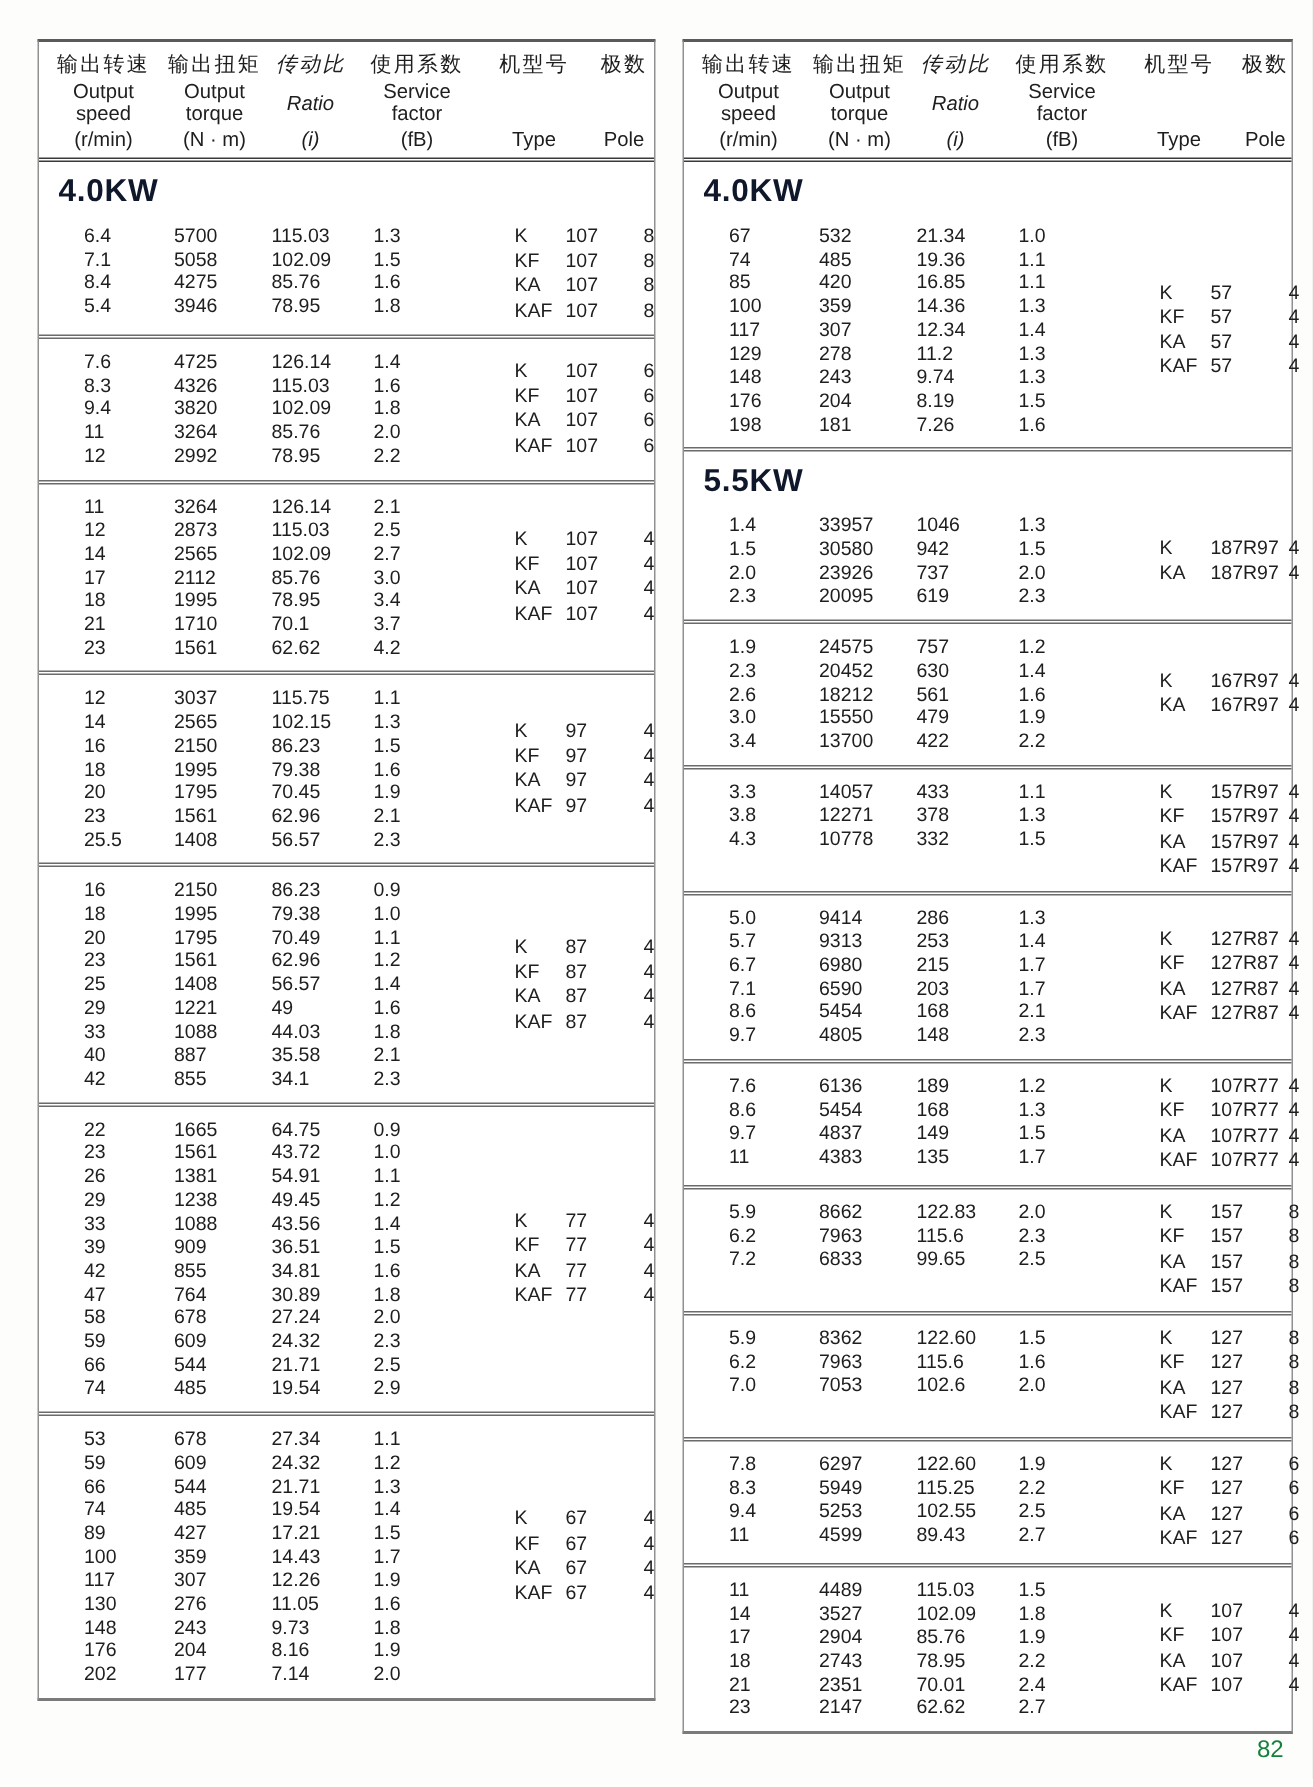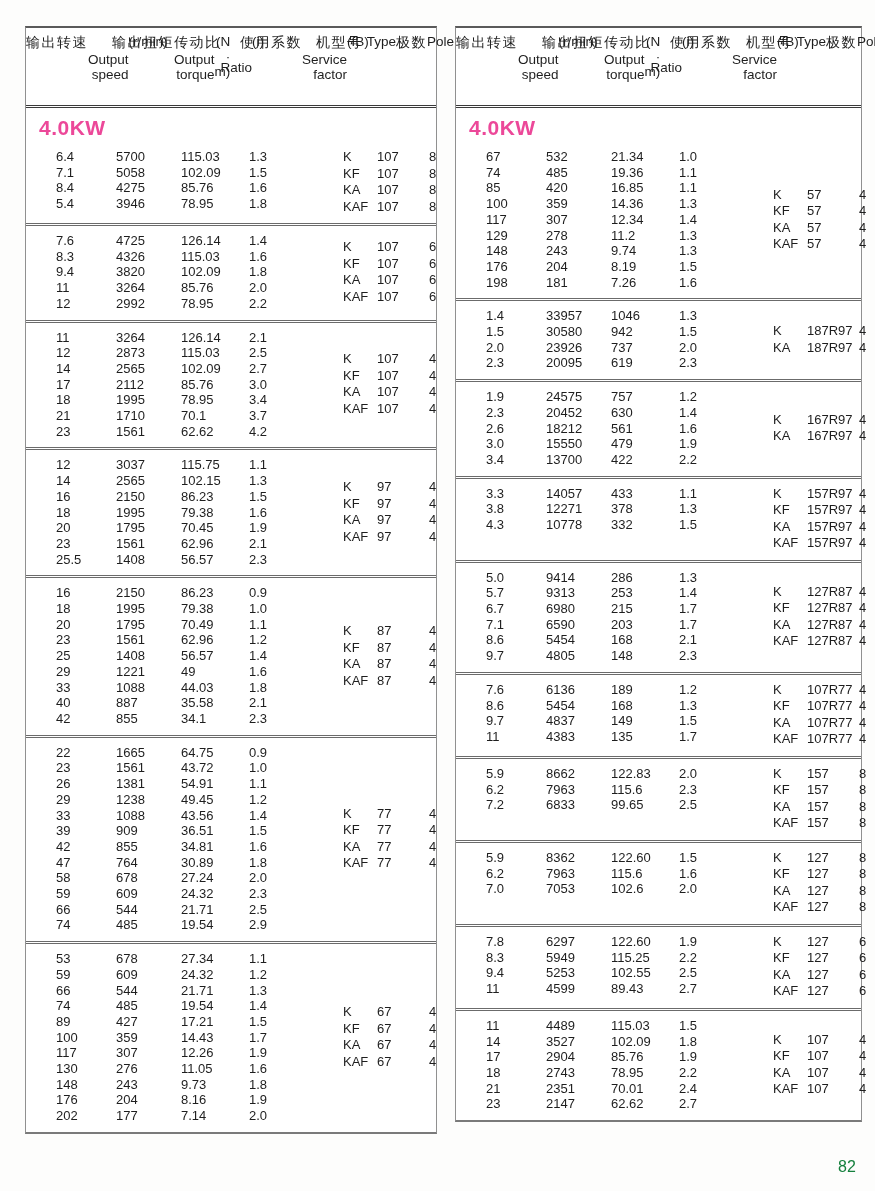--- a/index.html
+++ b/index.html
@@ -24,36 +24,36 @@
   #table-right{left:455px;width:407px;}
 
   
   .thead{
     display:flex;
     height:80px;
     box-sizing:border-box;
     padding:6px 0 5px 0;
     border-bottom:3px double #3a3a3a;
   }
-  .hc{display:flex;text-align:right;flex-shrink:0;}
+  .hc{display:flex;flex-direction:column;text-align:center;flex-shrink:0;}
   .hc0{width:86px;}
   .hc1{width:62px;}
-  .hc2{width:66px;}
+  .hc2{width:66px;font-style:italic;}
   .hc3{width:76px;}
   .hc4{width:80px;}
   .hc5{flex:1;width:auto;}
   .hc .zh{font-size:14px;letter-spacing:1.5px;line-height:17px;white-space:nowrap;}
   .hc .mid{flex:1;display:flex;flex-direction:column;justify-content:center;font-size:13.5px;line-height:15px;}
   .hc .unit{font-size:13.5px;line-height:15px;}
 
   
   .section + .section{border-top:3px double #6b6b6b;}
   .section-title{
     font-weight:700;font-size:21px;letter-spacing:0.5px;
-    padding:8px 0 2px 13px;color:#ec4899;
+    padding:8px 0 2px 13px;color:#0f172a;
   }
   .block{display:flex;padding:7px 0 8px 0;gap:20px;}
   .block + .block{border-top:3px double #6b6b6b;}
 
   .rows{width:297px;flex:none;}
   .drow{display:flex;padding-left:30px;font-size:13px;line-height:15.7px;}
   .c1{width:60px;}
   .c2{width:65px;}
   .c3{width:68px;}
   .c4{flex:1;}
@@ -754,20 +754,21 @@
             </div>
             <div class="tline">
               <span class="tprefix">KAF</span>
               <span class="tnum">57</span>
               <span class="tpole">4</span>
             </div>
           </div>
         </div>
       </div>
       <div class="section">
+        <div class="section-title">5.5KW</div>
         <div class="block">
           <div class="rows">
             <div class="drow">
               <span class="c1">1.4</span>
               <span class="c2">33957</span>
               <span class="c3">1046</span>
               <span class="c4">1.3</span>
             </div>
             <div class="drow">
               <span class="c1">1.5</span>

